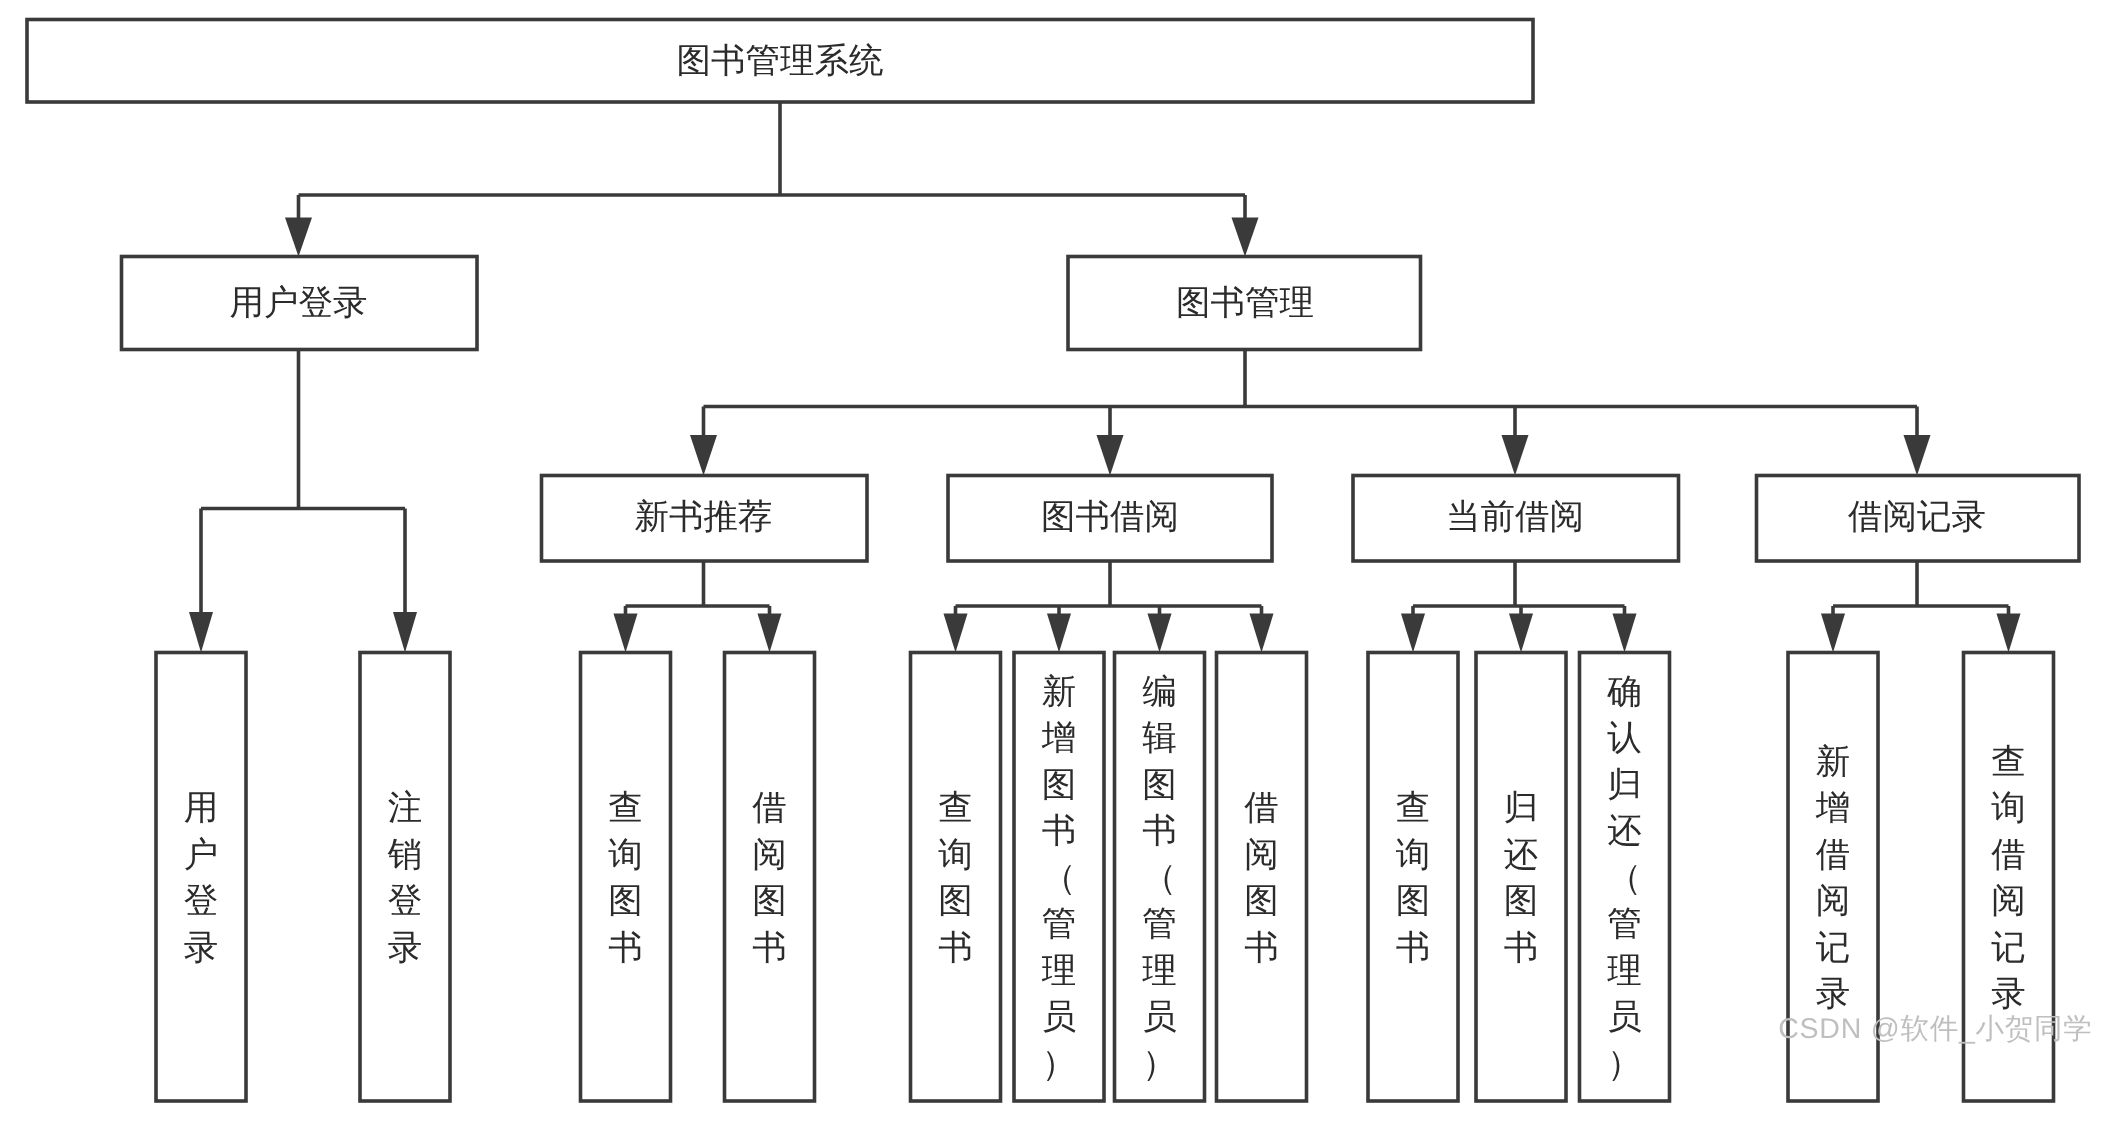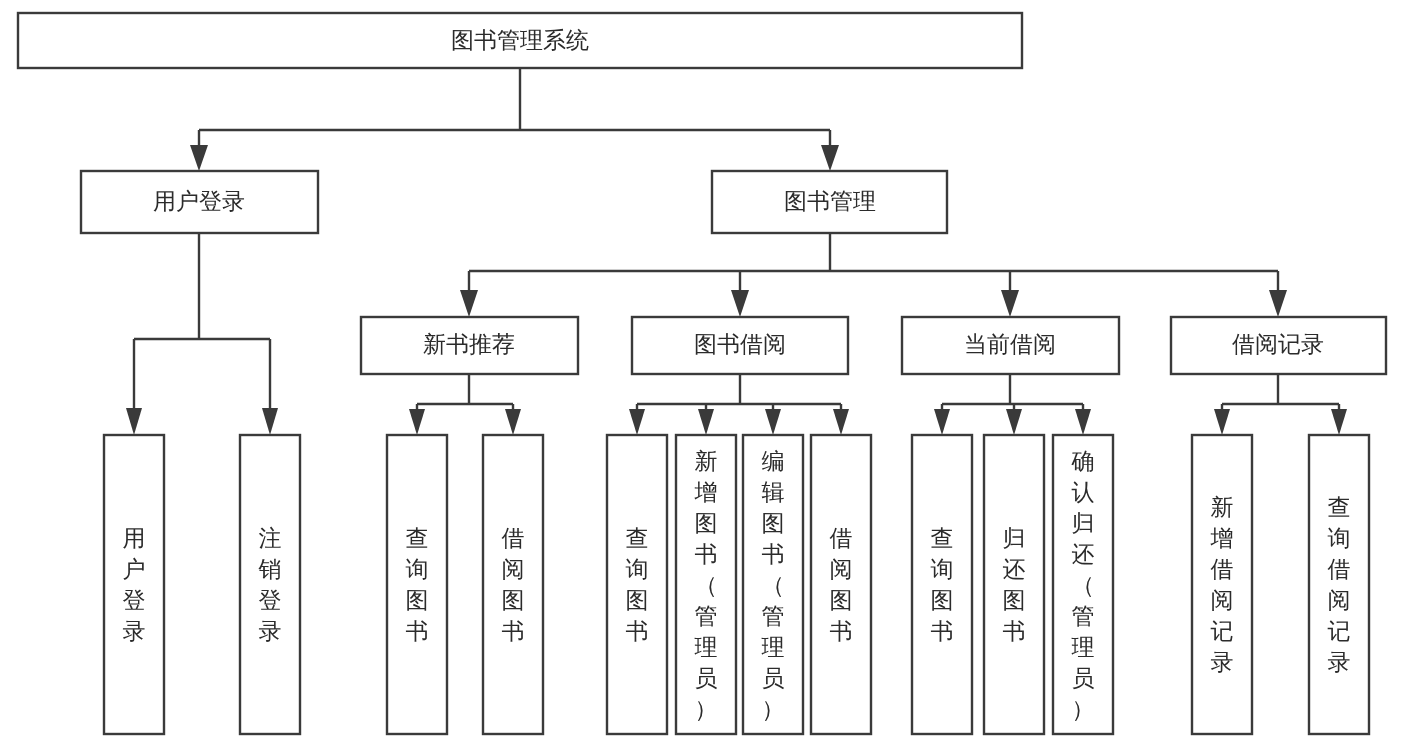--- a/index.html
+++ b/index.html
@@ -219,13 +219,14 @@
         <rect class="node-box" x="1192" y="435" width="60" height="299"></rect>
         <text class="node-label-vertical" x="1222" y="0"><tspan x="1222" y="515">新</tspan><tspan x="1222" y="546">增</tspan><tspan x="1222" y="577">借</tspan><tspan x="1222" y="608">阅</tspan><tspan x="1222" y="639">记</tspan><tspan x="1222" y="670">录</tspan></text>
       </g>
       <g>
         <rect class="node-box" x="1309" y="435" width="60" height="299"></rect>
         <text class="node-label-vertical" x="1339" y="0"><tspan x="1339" y="515">查</tspan><tspan x="1339" y="546">询</tspan><tspan x="1339" y="577">借</tspan><tspan x="1339" y="608">阅</tspan><tspan x="1339" y="639">记</tspan><tspan x="1339" y="670">录</tspan></text>
       </g>
     </g>
   </svg>
 
+  <div class="watermark-text">CSDN @软件_小贺同学</div>
 </div>
 
 </body></html>

